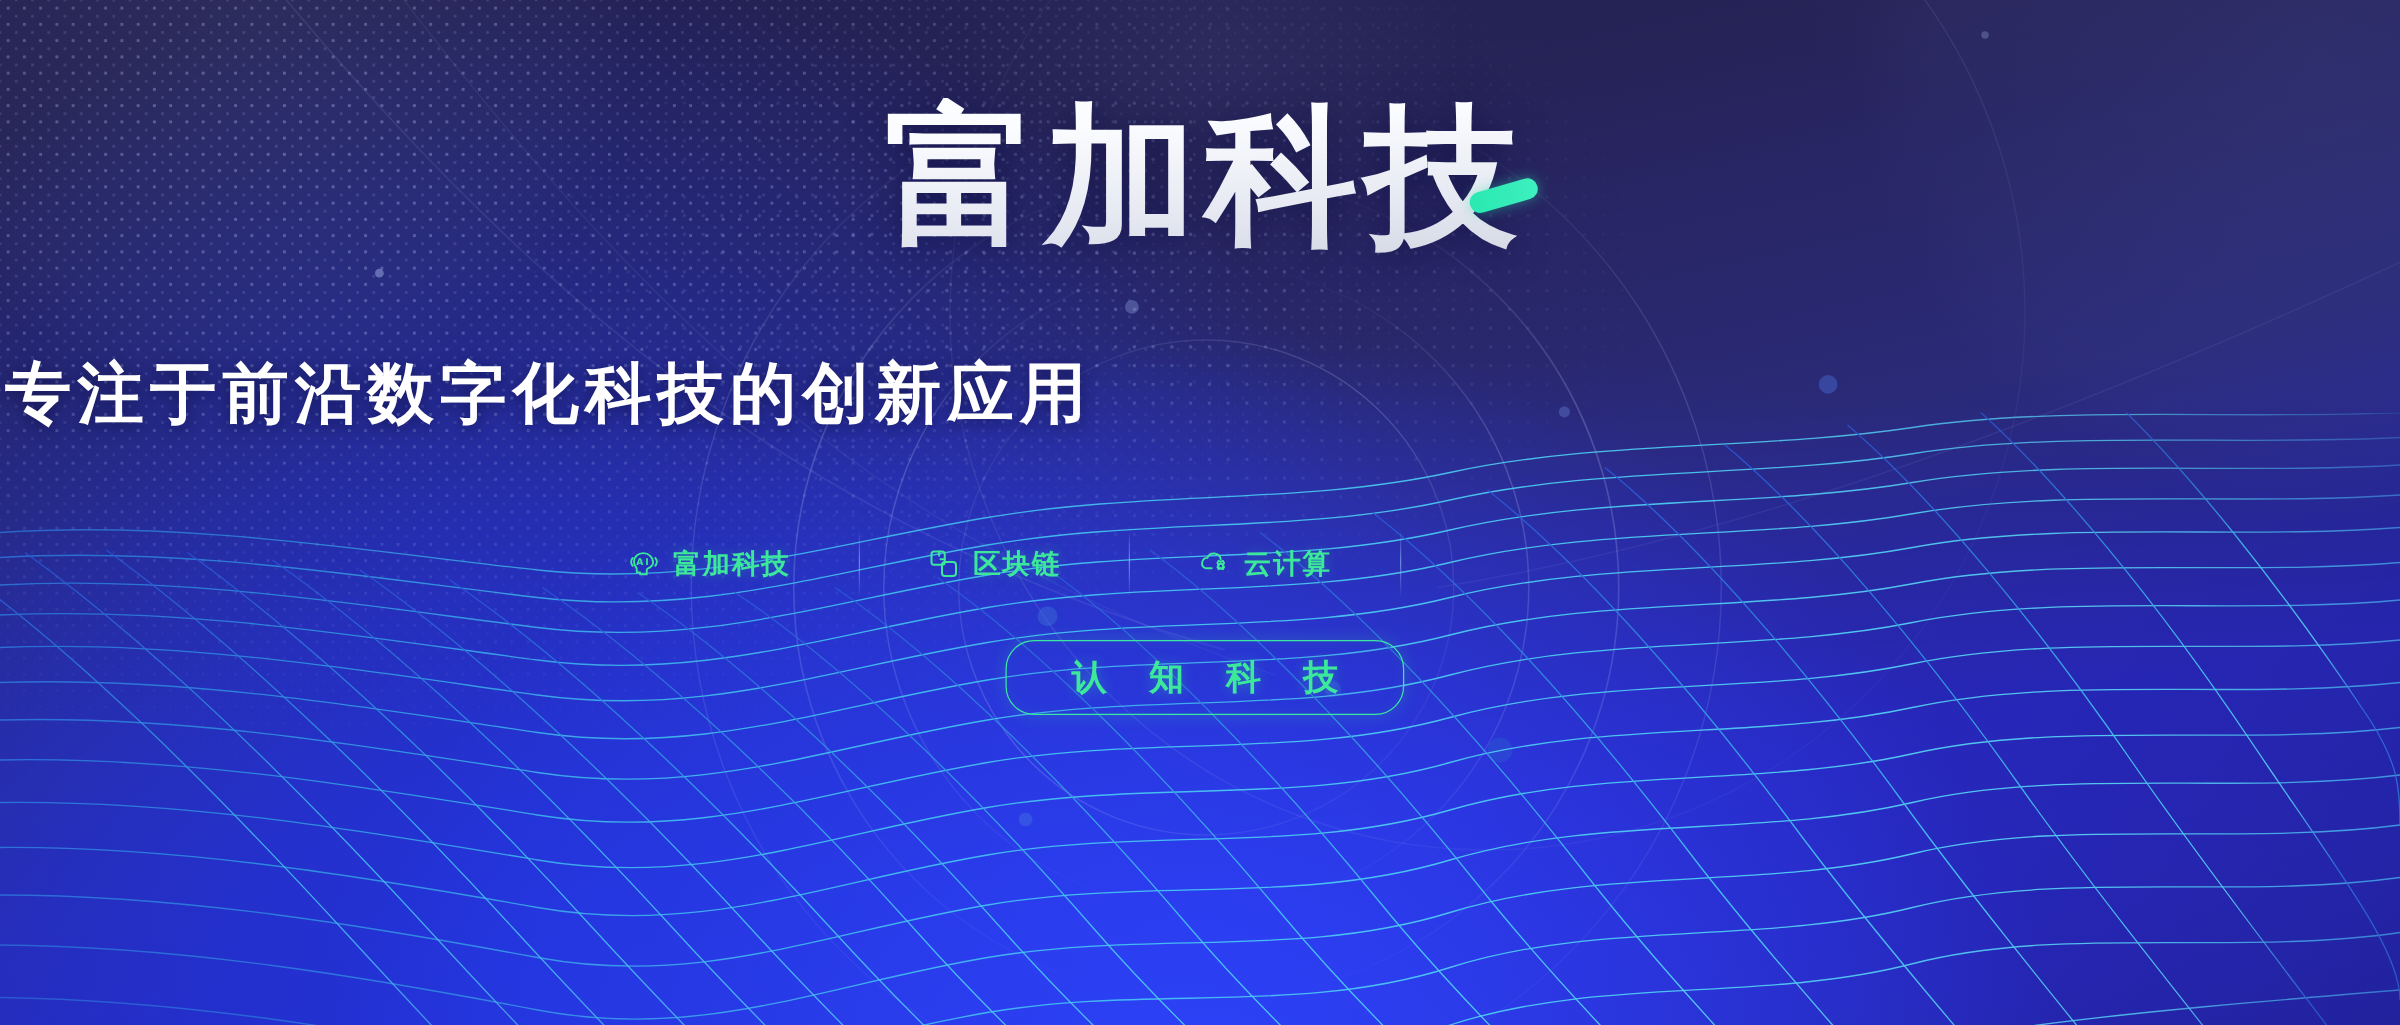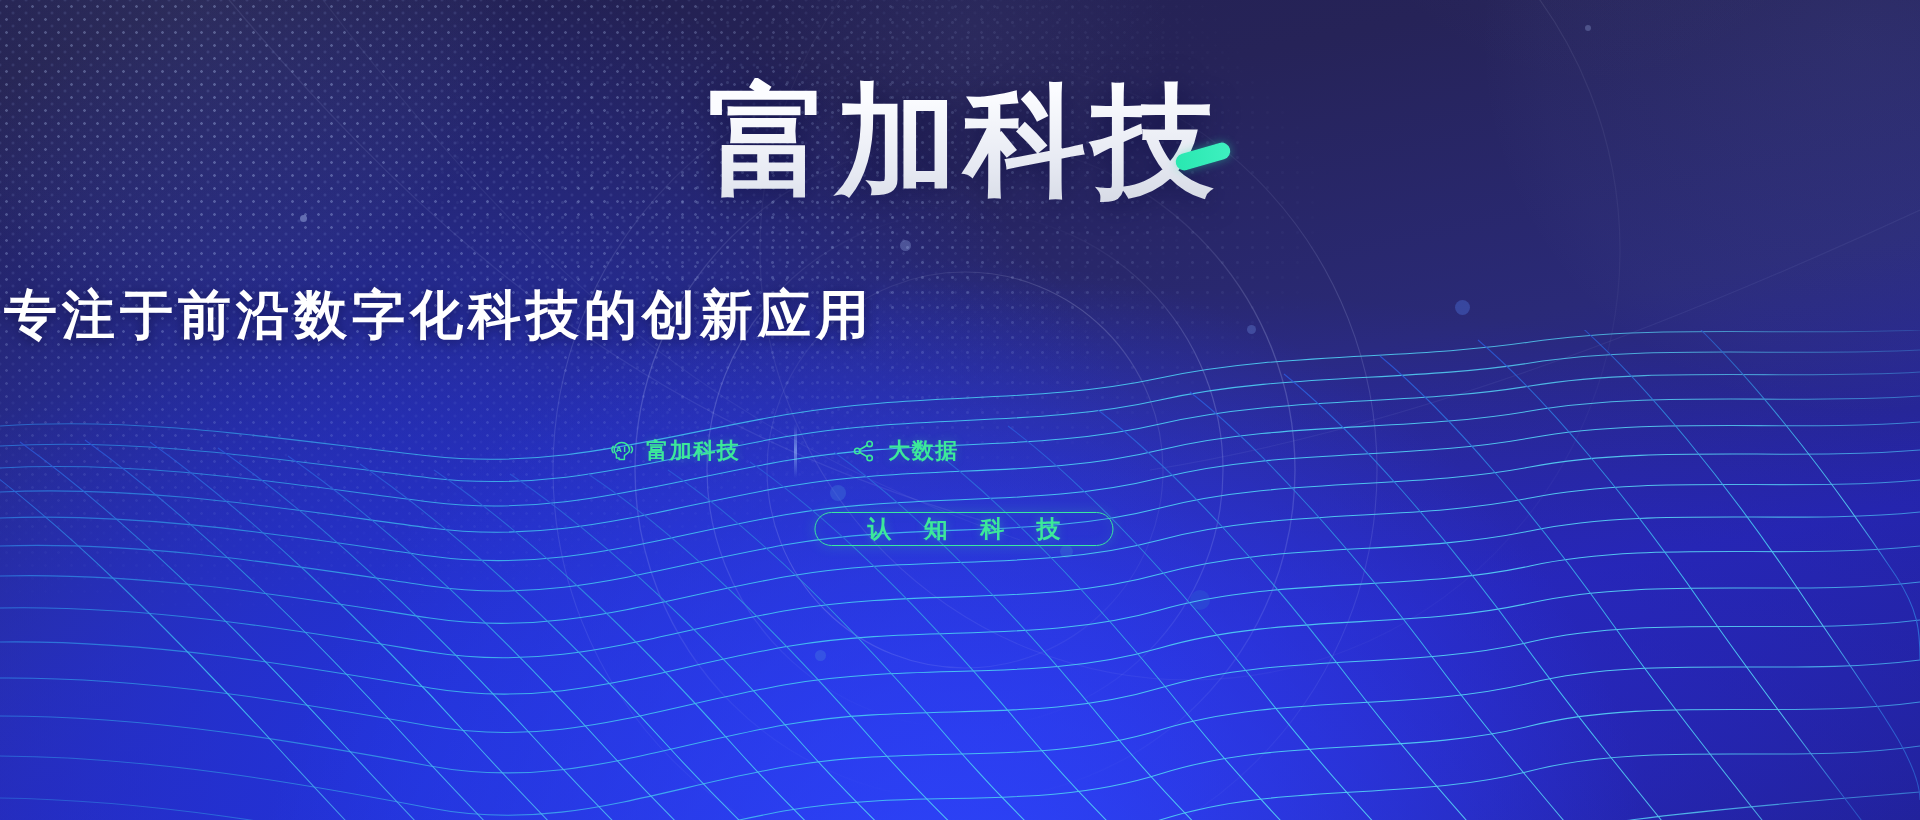--- a/index.html
+++ b/index.html
@@ -104,24 +104,24 @@
   .tag .tag-icon { display:flex; width:26px; height:26px; }
   .tag .tag-icon svg { width:26px; height:26px; display:block; }
   .tag-div {
     width:1px; height:54px; flex:none;
     background:linear-gradient(180deg, rgba(140,190,255,0) 0%, rgba(165,205,255,.55) 48%, rgba(140,190,255,0) 100%);
   }
 
   
   #cta-pill {
     position:absolute; left:50%; top:512px; transform:translateX(-50%);
-    height:34px; padding:0 40px;
+    height:60px; padding:0 40px;
     display:flex; align-items:center; justify-content:center;
     border:1.6px solid #3ae8a0; border-radius:23px;
-    color:#3ce89a; font-size:24px; font-weight:700; letter-spacing:12px;
+    color:#3ce89a; font-size:28px; font-weight:700; letter-spacing:12px;
     text-indent:12px;
     font-family:"DejaVu Sans","Liberation Sans",sans-serif;
     text-shadow:0 0 10px rgba(60,232,154,.35);
     box-shadow:0 0 14px rgba(58,232,160,.20), inset 0 0 14px rgba(58,232,160,.06);
     background:rgba(40,60,210,.12);
   }
 </style>
 </head>
 <body>
 
@@ -256,36 +256,45 @@
             <path d="M4.2 8.4c-.9.9-1.2 2-1.3 2.9M4.2 14.6c-.9-.9-1.2-2-1.3-2.9"></path>
             <path d="M22.2 8.4c.9.9 1.2 2 1.3 2.9M22.2 14.6c.9-.9 1.2-2 1.3-2.9"></path>
             <text x="12.8" y="14.4" font-size="7.4" font-family="DejaVu Sans, sans-serif" font-weight="700" fill="#3ce89a" stroke="none" text-anchor="middle">AI</text>
           </svg>
         </span>
         <span>富加科技</span>
       </div>
 
       <div class="tag-div"></div>
 
-
-      <div class="tag-div"></div>
-
-
-      <div class="tag-div"></div>
-
       <div class="tag">
         <span class="tag-icon">
           <svg viewBox="0 0 26 26" fill="none" stroke="#3ce89a" stroke-width="1.6" stroke-linecap="round" stroke-linejoin="round">
-            <circle cx="18.6" cy="5.9" r="2.7"></circle>
-            <circle cx="6.2" cy="13" r="2.7"></circle>
-            <circle cx="18.6" cy="20.1" r="2.7"></circle>
-            <path d="M8.6 11.7l7.6-4.4M8.6 14.3l7.6 4.4"></path>
+            <rect x="3.2" y="3.2" width="10.6" height="10.6" rx="2"></rect>
+            <rect x="11.6" y="11.6" width="11.2" height="11.2" rx="2.4"></rect>
+            <path d="M9.3 3.2v3.4M13.8 9.3h-3.4"></path>
           </svg>
         </span>
-        <span>大数据</span>
+        <span>区块链</span>
       </div>
+
+      <div class="tag-div"></div>
+
+      <div class="tag">
+        <span class="tag-icon">
+          <svg viewBox="0 0 26 26" fill="none" stroke="#3ce89a" stroke-width="1.5" stroke-linecap="round" stroke-linejoin="round">
+            <path d="M18.6 9.4A5.6 5.6 0 0 0 7.9 8.3 4.3 4.3 0 0 0 6.4 16.6h5"></path>
+            <path d="M16.9 10.6l1.7.9 1.7-.9 1 1.7-.9 1.7.9 1.7-1 1.7-1.7-.9-1.7.9-1-1.7.9-1.7-.9-1.7z"></path>
+            <circle cx="18.6" cy="14.9" r="1.9"></circle>
+          </svg>
+        </span>
+        <span>云计算</span>
+      </div>
+
+      <div class="tag-div"></div>
+
 
     </div>
 
     <div id="cta-pill">认 知 科 技</div>
 
   </div>
 </div>
 
 </body></html>

